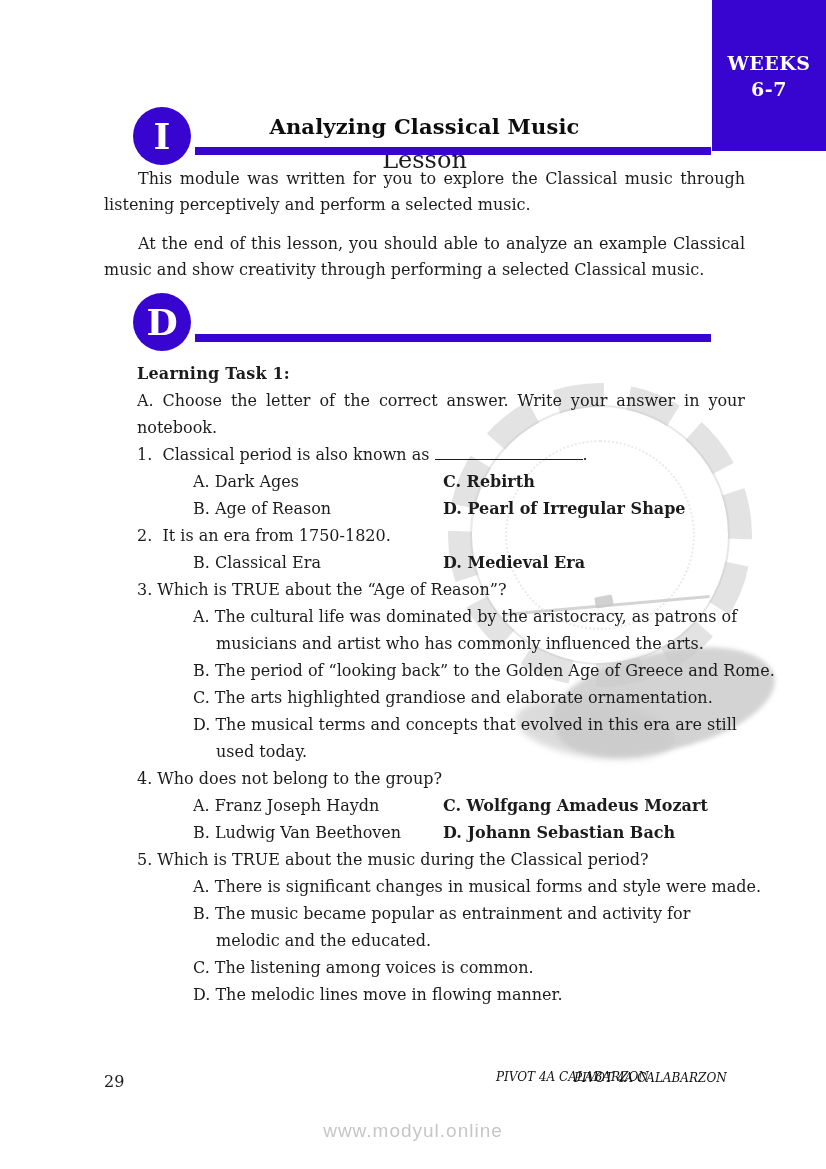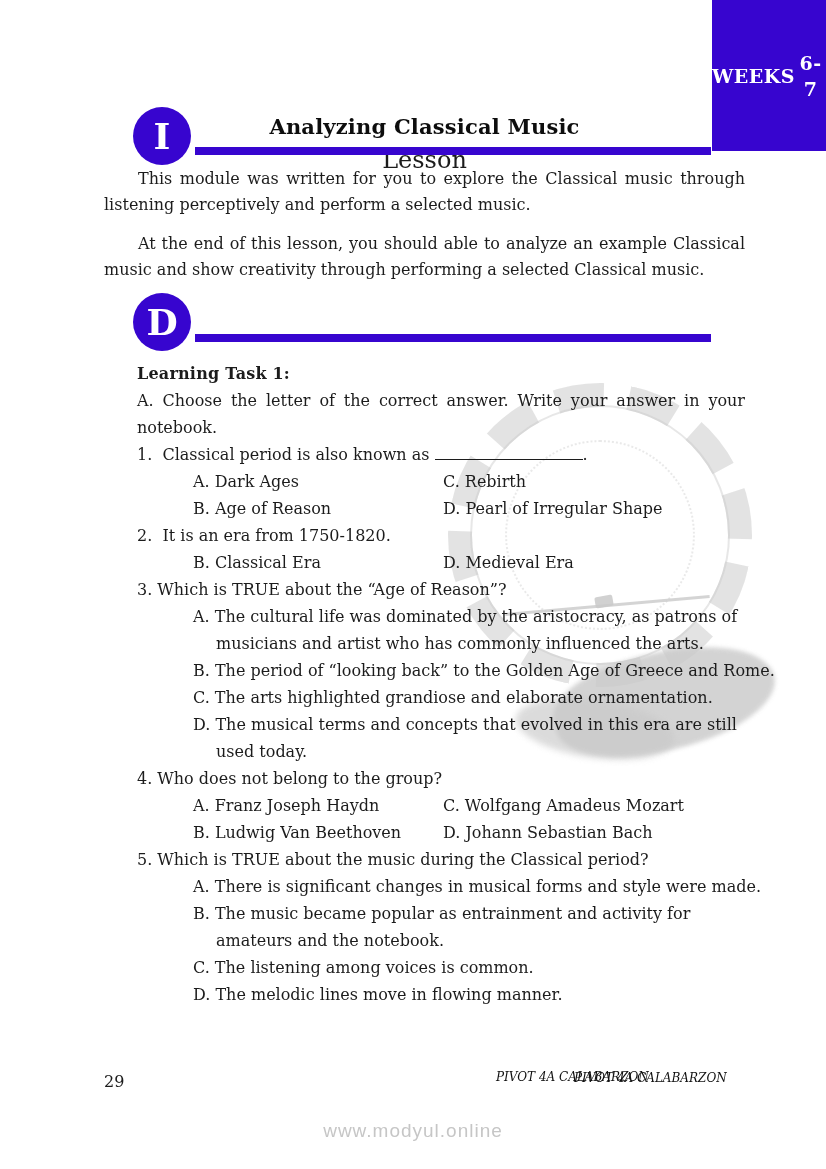--- a/index.html
+++ b/index.html
@@ -21,21 +21,21 @@
   .wm-blob2{left:515px; top:700px; width:160px; height:58px; background:var(--stamp,#c9c9c9);
     border-radius:50%; transform:rotate(8deg); filter:blur(3px); opacity:.65;}
   .wm-pencil{left:505px; top:604px; width:205px; height:3px; background:var(--stamp,#c9c9c9);
     transform:rotate(-5deg); opacity:.8;}
   .wm-node{left:595px; top:596px; width:18px; height:11px; background:var(--stamp,#c9c9c9);
     transform:rotate(-10deg); opacity:.85; border-radius:2px;}
   
   .fg{position:absolute; z-index:2;}
   
   #weeks-badge{left:712px; top:0; width:114px; height:151px; background:var(--accent,#3705cf);
-    color:#fff; display:flex; align-items:center; justify-content:center;
+    color:#fff; display:flex; flex-direction:column; align-items:center; justify-content:center;
     font-weight:bold; font-size:19px; line-height:26px; letter-spacing:.5px; text-align:center;}
   
   #header{left:104px; top:66px; width:641px; text-align:center;}
   #page-title{font-size:21px; font-weight:bold; color:#0d0d0d; letter-spacing:.2px;margin-top:48px;}
   #page-subtitle{font-size:24px; margin-top:7px; color:#1c1c1c;}
   
   .icon-circle{position:absolute; width:58px; height:58px; border-radius:50%;
     background:var(--accent,#3705cf); color:#fff; display:flex; align-items:center; justify-content:center;
     font-weight:bold; font-size:36px; z-index:2;}
   #intro-icon{left:133px; top:107px;}
@@ -47,21 +47,21 @@
   #intro{left:104px; top:166px; width:641px; font-size:16px; line-height:26px;}
   #intro .para{text-align:justify; text-indent:34px; margin:0 0 13px 0;}
   
   #task{left:137px; top:360px; width:608px; font-size:16px;}
   .t-line{line-height:27px; height:27px; white-space:nowrap;}
   .t-heading{font-weight:bold; letter-spacing:.2px;}
   .t-justify{text-align:justify; text-align-last:justify; white-space:normal;}
   .t-opt{padding-left:56px;}
   .t-cont{padding-left:79px;}
   .t-optrow{position:relative; padding-left:56px;}
-  .opt-c{position:absolute; left:306px; top:0;}
+  .opt-c{position:absolute; left:306px; top:0;font-weight:bold;}
   .blank{display:inline-block; width:148px; border-bottom:1.6px solid #1c1c1c; height:14px; vertical-align:baseline;}
   
   #page-number{left:104px; top:1072px; width:641px; font-size:16px;}
   #footer-brand{left:496px; top:1070px; font-style:italic; font-size:12px; color:#101010; white-space:nowrap;}
   #footer-brand .overlay{position:absolute; left:78px; top:1px;}
   #site-watermark{left:0; top:1120px; width:826px; text-align:center;
     font-family:"Liberation Sans", sans-serif; font-size:19px; letter-spacing:1px;
     color:var(--footerGray,#c6c6c6);}
 </style>
 </head>
@@ -117,21 +117,21 @@
       <div class="t-line t-opt">B. The period of “looking back” to the Golden Age of Greece and Rome.</div>
       <div class="t-line t-opt">C. The arts highlighted grandiose and elaborate ornamentation.</div>
       <div class="t-line t-opt">D. The musical terms and concepts that evolved in this era are still</div>
       <div class="t-line t-cont">used today.</div>
       <div class="t-line">4. Who does not belong to the group?</div>
       <div class="t-line t-optrow"><span class="opt-a">A. Franz Joseph Haydn</span><span class="opt-c">C. Wolfgang Amadeus Mozart</span></div>
       <div class="t-line t-optrow"><span class="opt-a">B. Ludwig Van Beethoven</span><span class="opt-c">D. Johann Sebastian Bach</span></div>
       <div class="t-line">5. Which is TRUE about the music during the Classical period?</div>
       <div class="t-line t-opt">A. There is significant changes in musical forms and style were made.</div>
       <div class="t-line t-opt">B. The music became popular as entrainment and activity for</div>
-      <div class="t-line t-cont">amateurs and the notebook.</div>
+      <div class="t-line t-cont">melodic and the educated.</div>
       <div class="t-line t-opt">C. The listening among voices is common.</div>
       <div class="t-line t-opt">D. The melodic lines move in flowing manner.</div>
     </div>
 
   <div id="page-number" class="fg">29</div>
   <div id="footer-brand" class="fg">
     <span>PIVOT 4A CALABARZON</span>
     <span class="overlay">PIVOT 4A CALABARZON</span>
   </div>
   <div id="site-watermark" class="fg">www.modyul.online</div>

